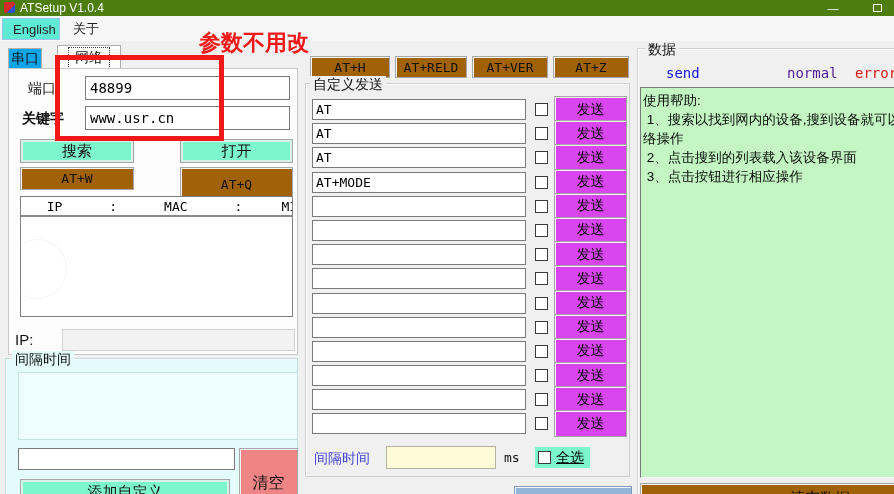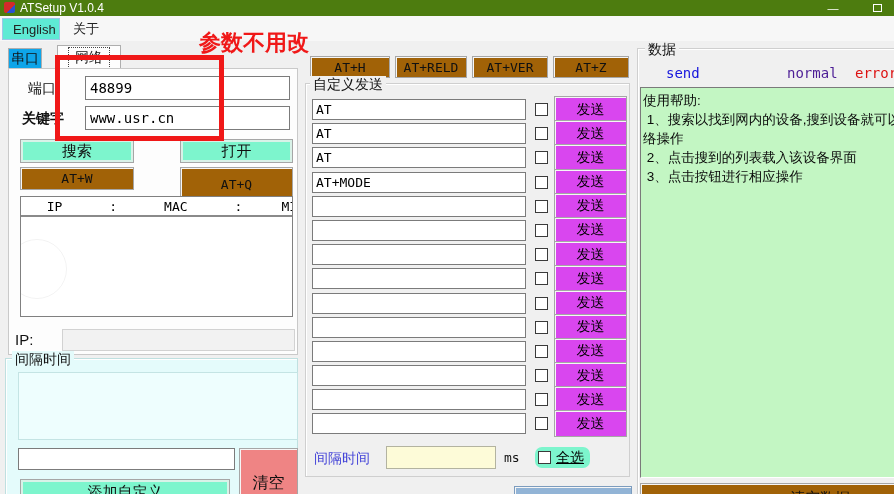--- a/index.html
+++ b/index.html
@@ -75,21 +75,21 @@
   .helpbox div { white-space:pre; }
 
   .legend { position:absolute; top:65px; font-family:"DejaVu Sans Mono", monospace; font-size:14px; }
 
   
   .anno-text { position:absolute; left:199px; top:28px; font-size:22px; font-weight:bold; color:#f01818; z-index:60; }
   .anno-rect { position:absolute; left:55px; top:55px; width:169px; height:86px;
                border:5px solid #f01818; z-index:60; }
 
   .select-all { position:absolute; left:535px; top:447px; width:55px; height:21px; background:#7df5cd;
-                display:flex; align-items:center; gap:5px; padding-left:3px;border-radius:7px; }
+                display:flex; align-items:center; gap:5px; padding-left:3px; }
   .select-all span { font-size:14px; text-decoration:underline; }
 </style>
 </head>
 <body>
 
 <div id="stage">
 
   <div class="titlebar">
     <div class="app-icon"></div>
     <div class="title-text">ATSetup V1.0.4</div>

